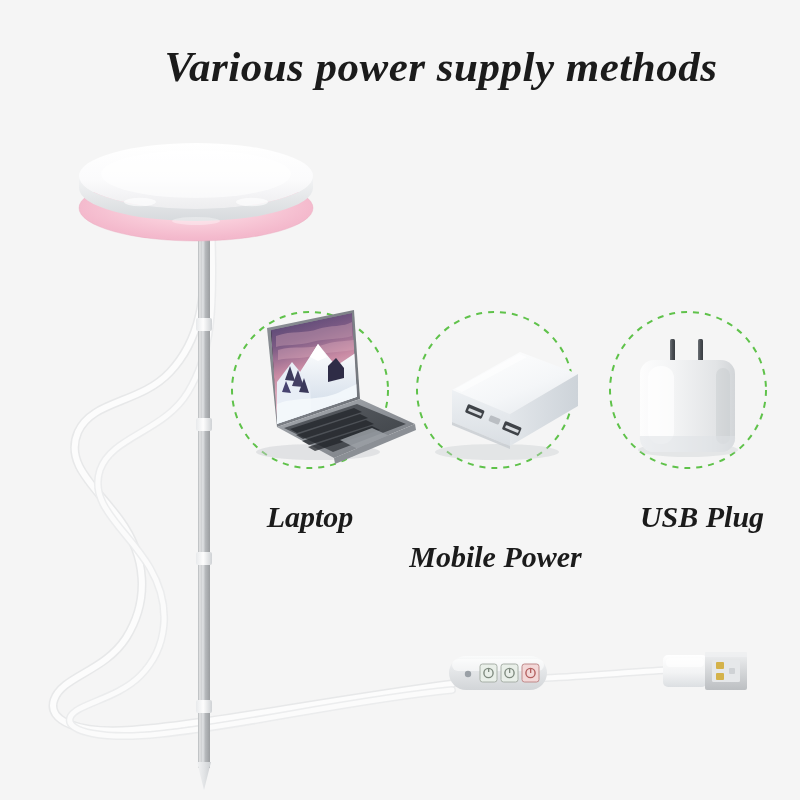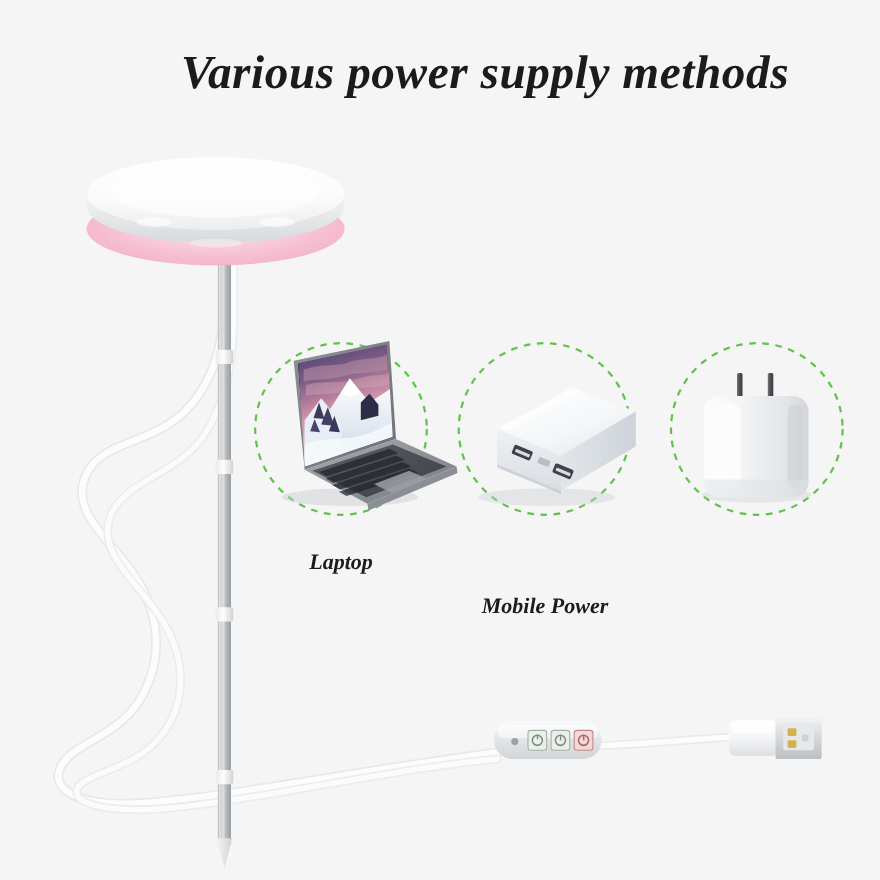--- a/index.html
+++ b/index.html
@@ -44,21 +44,21 @@
     left: 0; top: 0;
     width: 800px; height: 800px;
   }
 
   
   .opt-label {
     position: absolute;
     font-family: "Liberation Serif", "DejaVu Serif", serif;
     font-style: italic;
     font-weight: bold;
-    font-size: 20px;
+    font-size: 30px;
     color: #1b1b1b;
     white-space: nowrap;
     text-align: center;
   }
   .opt-label.l1 { left: 225px; top: 500px; width: 170px; }
   .opt-label.l2 { left: 388px; top: 500px; width: 215px; margin-top: 40px; }
   .opt-label.l3 { left: 612px; top: 500px; width: 180px; }
 </style>
 </head>
 <body>
@@ -353,14 +353,15 @@
       <rect x="705" y="652" width="42" height="5" fill="#eef0f1" opacity="0.85"></rect>
       <rect x="712" y="660" width="28" height="22" rx="1.5" fill="#e6e8ea"></rect>
       <rect x="716" y="662" width="8" height="7" rx="1" fill="#d4b24a"></rect>
       <rect x="716" y="673" width="8" height="7" rx="1" fill="#d4b24a"></rect>
       <rect x="729" y="668" width="6" height="6" rx="1" fill="#cfd2d5"></rect>
     </g>
   </svg>
 
   <div class="opt-label l1">Laptop</div>
   <div class="opt-label l2">Mobile Power</div>
+  <div class="opt-label l3">USB Plug</div>
 
 </div>
 
 </body></html>

